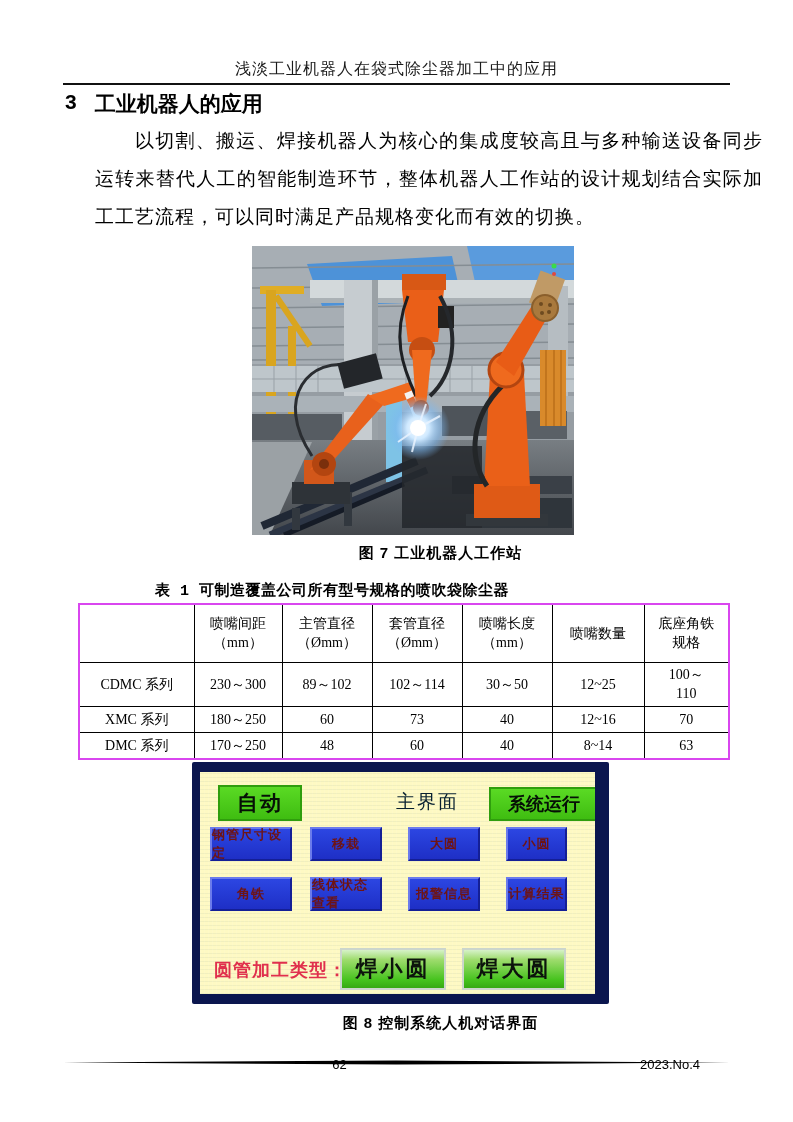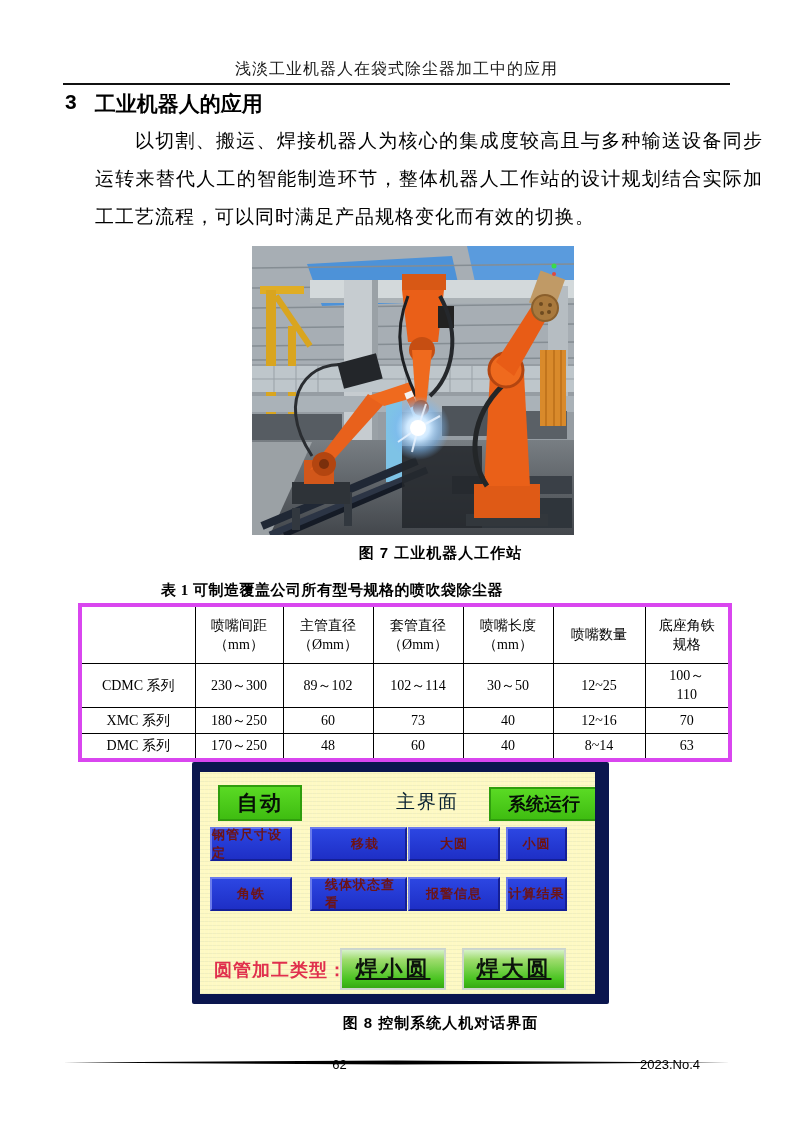--- a/index.html
+++ b/index.html
@@ -17,26 +17,26 @@
         font-size:19px;line-height:38px;letter-spacing:1px;
         text-align:justify;text-indent:40px;margin-left:32px;}
 
   
   .fig7{position:absolute;left:252px;top:246px;width:322px;height:289px;overflow:hidden;}
   .caption{position:absolute;left:0;width:793px;text-align:center;
         font-family:"Liberation Sans", sans-serif;font-weight:bold;font-size:15px;letter-spacing:1px;padding-left:44px;}
   .cap7{top:544px;}
   .cap8{top:1014px;}
   .table-title{position:absolute;top:581px;left:0;width:664px;text-align:center;
-        font-family:Liberation Serif, serif;font-weight:bold;font-size:15px;letter-spacing:.5px;}
+        font-family:Liberation Mono, monospace;font-weight:bold;font-size:15px;letter-spacing:.5px;}
 
   
   .spec-table{position:absolute;left:78px;top:603px;border-collapse:collapse;table-layout:fixed;
         width:650px;font-size:14px;}
-  .spec-table{border:4px solid #d946ef;}
+  .spec-table{border:2px solid #d946ef;}
   .spec-table td,.spec-table th{border:1px solid #000;text-align:center;vertical-align:middle;
         white-space:pre-line;font-weight:normal;line-height:19px;padding:0 2px;}
   .r-head{height:58px;}
   .r-1{height:44px;margin-left:36px;}
   .r-2{height:26px;}
   .r-3{height:27px;margin-top:20px;}
 
   
   .hmi{position:absolute;left:192px;top:762px;width:417px;height:242px;background:#0b164e;
        border-radius:2px;}
@@ -47,24 +47,24 @@
   .hmi *{font-family:"Liberation Sans", sans-serif;}
   .btn{position:absolute;display:flex;align-items:center;justify-content:center;box-sizing:border-box;}
   .btn-green{background:linear-gradient(#5ada24,#3fbd11);border:2px solid #2f9e0d;color:#061006;font-weight:bold;}
   .btn-auto{left:18px;top:13px;width:84px;height:36px;font-size:21px;letter-spacing:2px;}
   .hmi-title{position:absolute;left:0;top:17px;width:395px;text-align:center;font-size:19px;color:#082030;letter-spacing:2px;margin-left:30px;}
   .btn-status{left:289px;top:15px;width:110px;height:34px;font-size:18px;}
   .btn-blue{background:linear-gradient(#2c46e2 0%,#1e2fc6 100%);
        border:2px solid;border-color:#6b7bec #141f96 #141f96 #6b7bec;
        color:#6e1414;font-weight:bold;font-size:13px;letter-spacing:1px;}
   .mrow1{top:55px;height:34px;} .mrow2{top:105px;height:34px;}
-  .mc0{left:10px;width:82px;} .mc1{left:110px;width:97px;padding-left:13px;} .mc2{left:208px;width:92px;} .mc3{left:306px;width:61px;}
+  .mc0{left:10px;width:82px;} .mc1{left:110px;width:72px;} .mc2{left:208px;width:72px;} .mc3{left:306px;width:61px;}
   .hmi-proc-label{position:absolute;left:14px;top:186px;color:#e0304d;font-weight:bold;font-size:18px;letter-spacing:1px;}
   .btn-weld{background:linear-gradient(#d6f2c8 0%,#9fdc6e 25%,#44c21c 80%,#36a913 100%);
-       border:2px solid #ccd6cc;color:#0c140c;font-weight:bold;font-size:22px;letter-spacing:3px;text-decoration:underline;}
+       border:2px solid #ccd6cc;color:#0c140c;font-weight:bold;font-size:22px;letter-spacing:3px;}
   .weld-small{left:140px;top:176px;width:106px;height:42px;}
   .weld-large{left:262px;top:176px;width:104px;height:42px;}
 
   
   .foot-rule{position:absolute;left:63px;top:1051px;width:667px;height:5px;}
   .foot-page{position:absolute;top:1057px;left:0;width:679px;text-align:center;
        font-family:"Liberation Sans", sans-serif;font-size:13px;}
   .foot-issue{position:absolute;top:1057px;right:93px;
        font-family:"Liberation Sans", sans-serif;font-size:13px;}
 </style>

